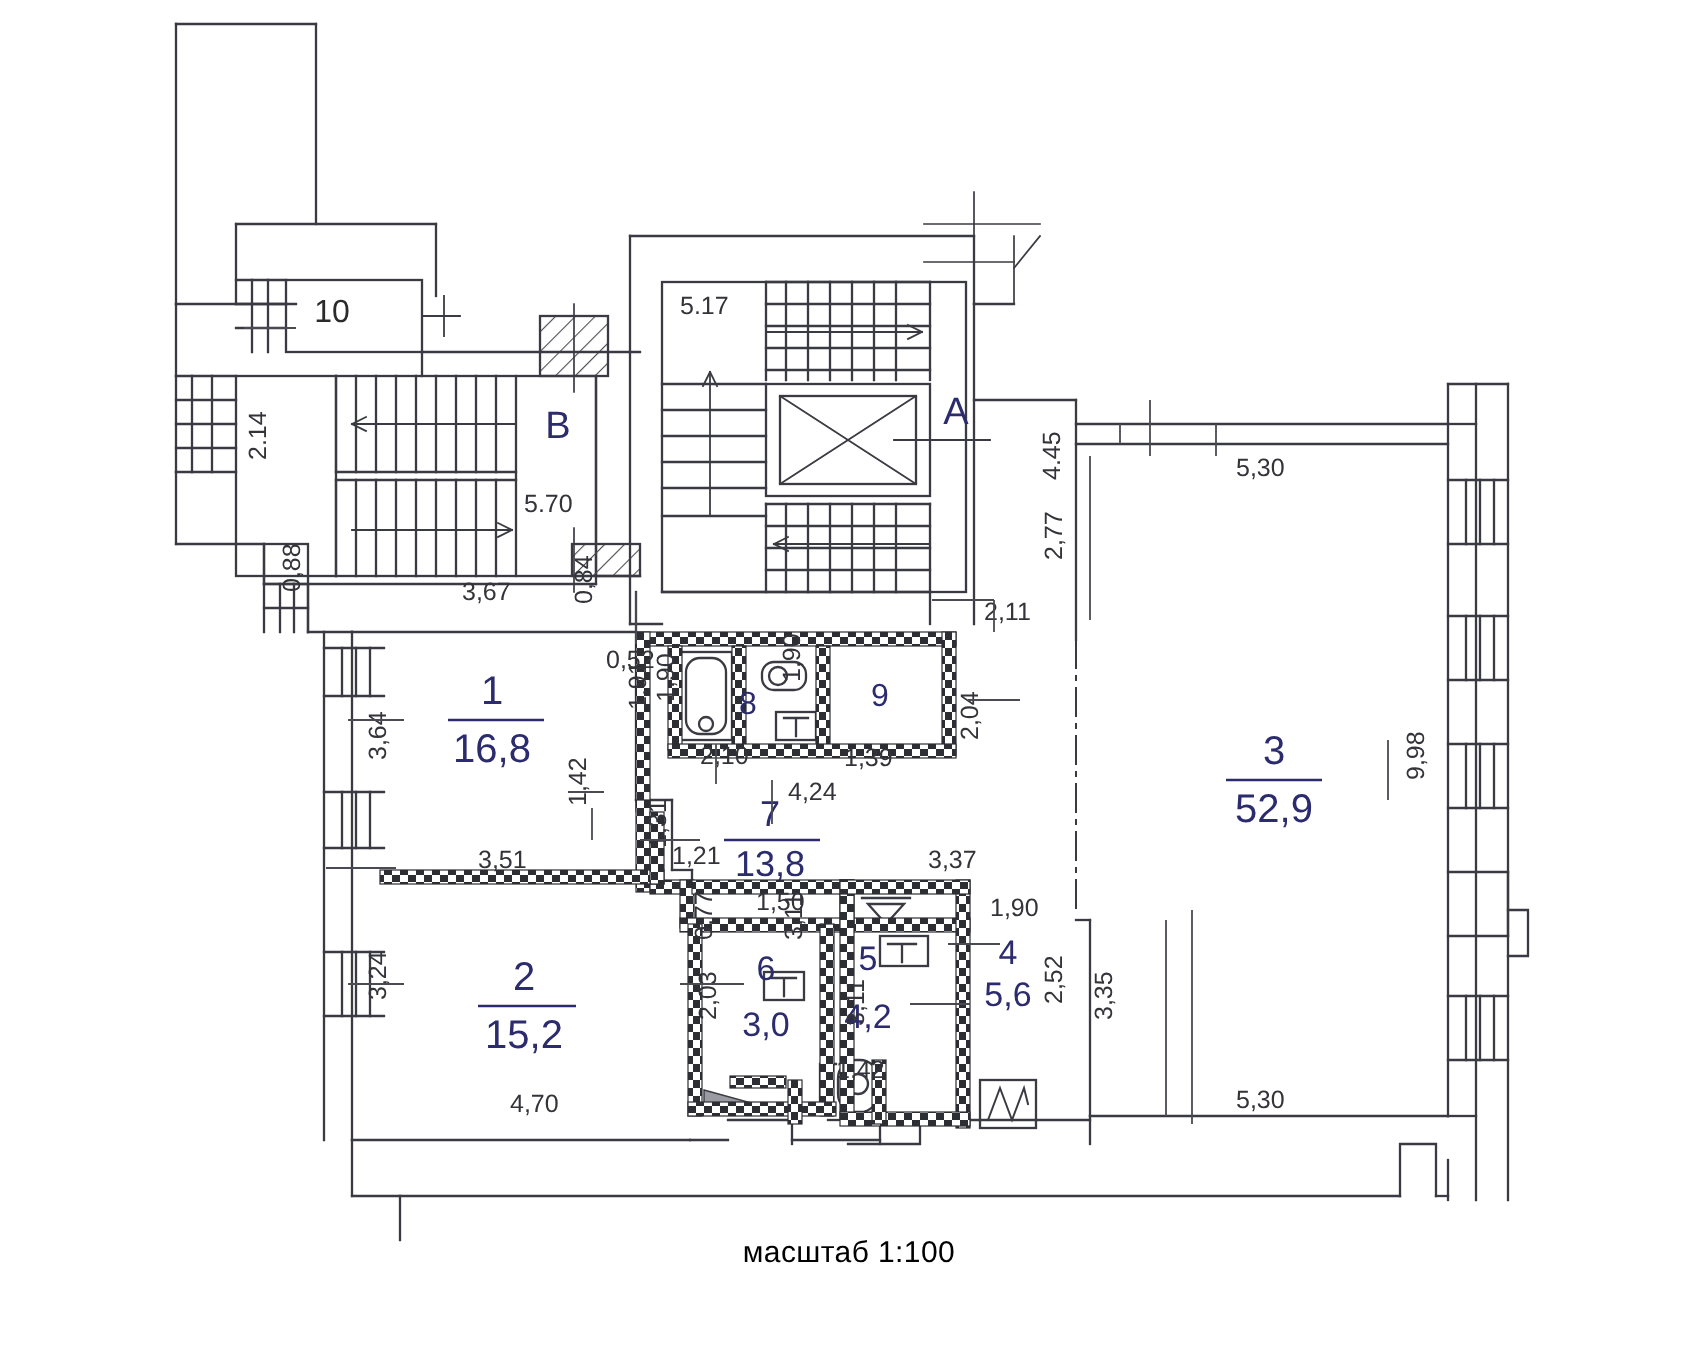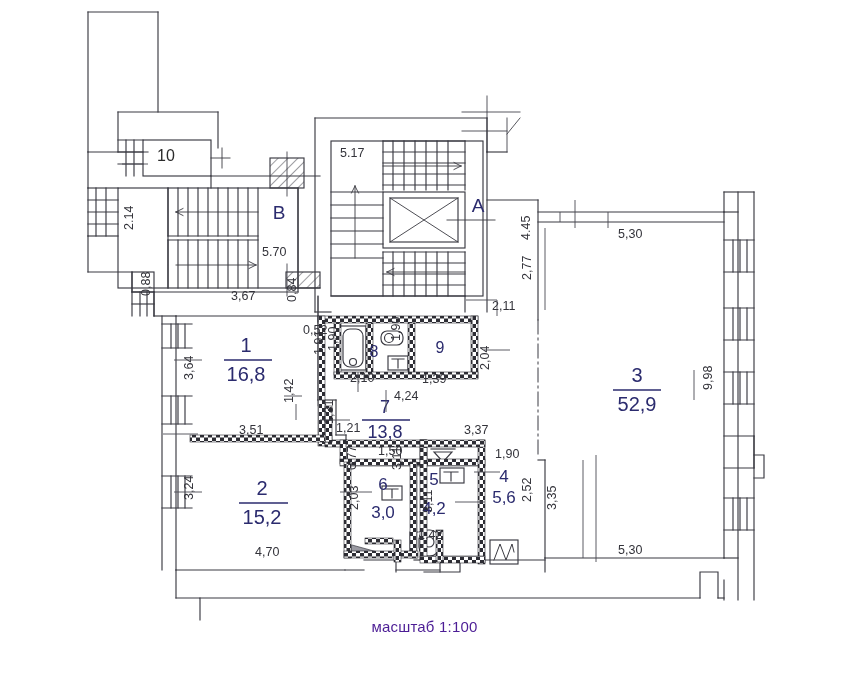--- a/index.html
+++ b/index.html
@@ -2,21 +2,21 @@
 <html><head>
 <meta charset="utf-8">
 <style>
   html,body{margin:0;padding:0;background:#ffffff;}
   body{width:849px;height:683px;overflow:hidden;
        font-family:"Liberation Sans","DejaVu Sans",sans-serif;}
   #plan{position:relative;width:849px;height:683px;background:#fff;}
   svg{display:block;}
   .scale-caption{
     position:absolute;left:0;right:0;top:618px;text-align:center;
-    font-size:15px;color:#4c1d95;letter-spacing:.2px;
+    font-size:15px;color:#000000;letter-spacing:.2px;
   }
 </style>
 </head>
 <body>
 
 <div id="plan">
 
 <svg width="849" height="683" viewBox="0 0 849 683">
 
   <defs>

